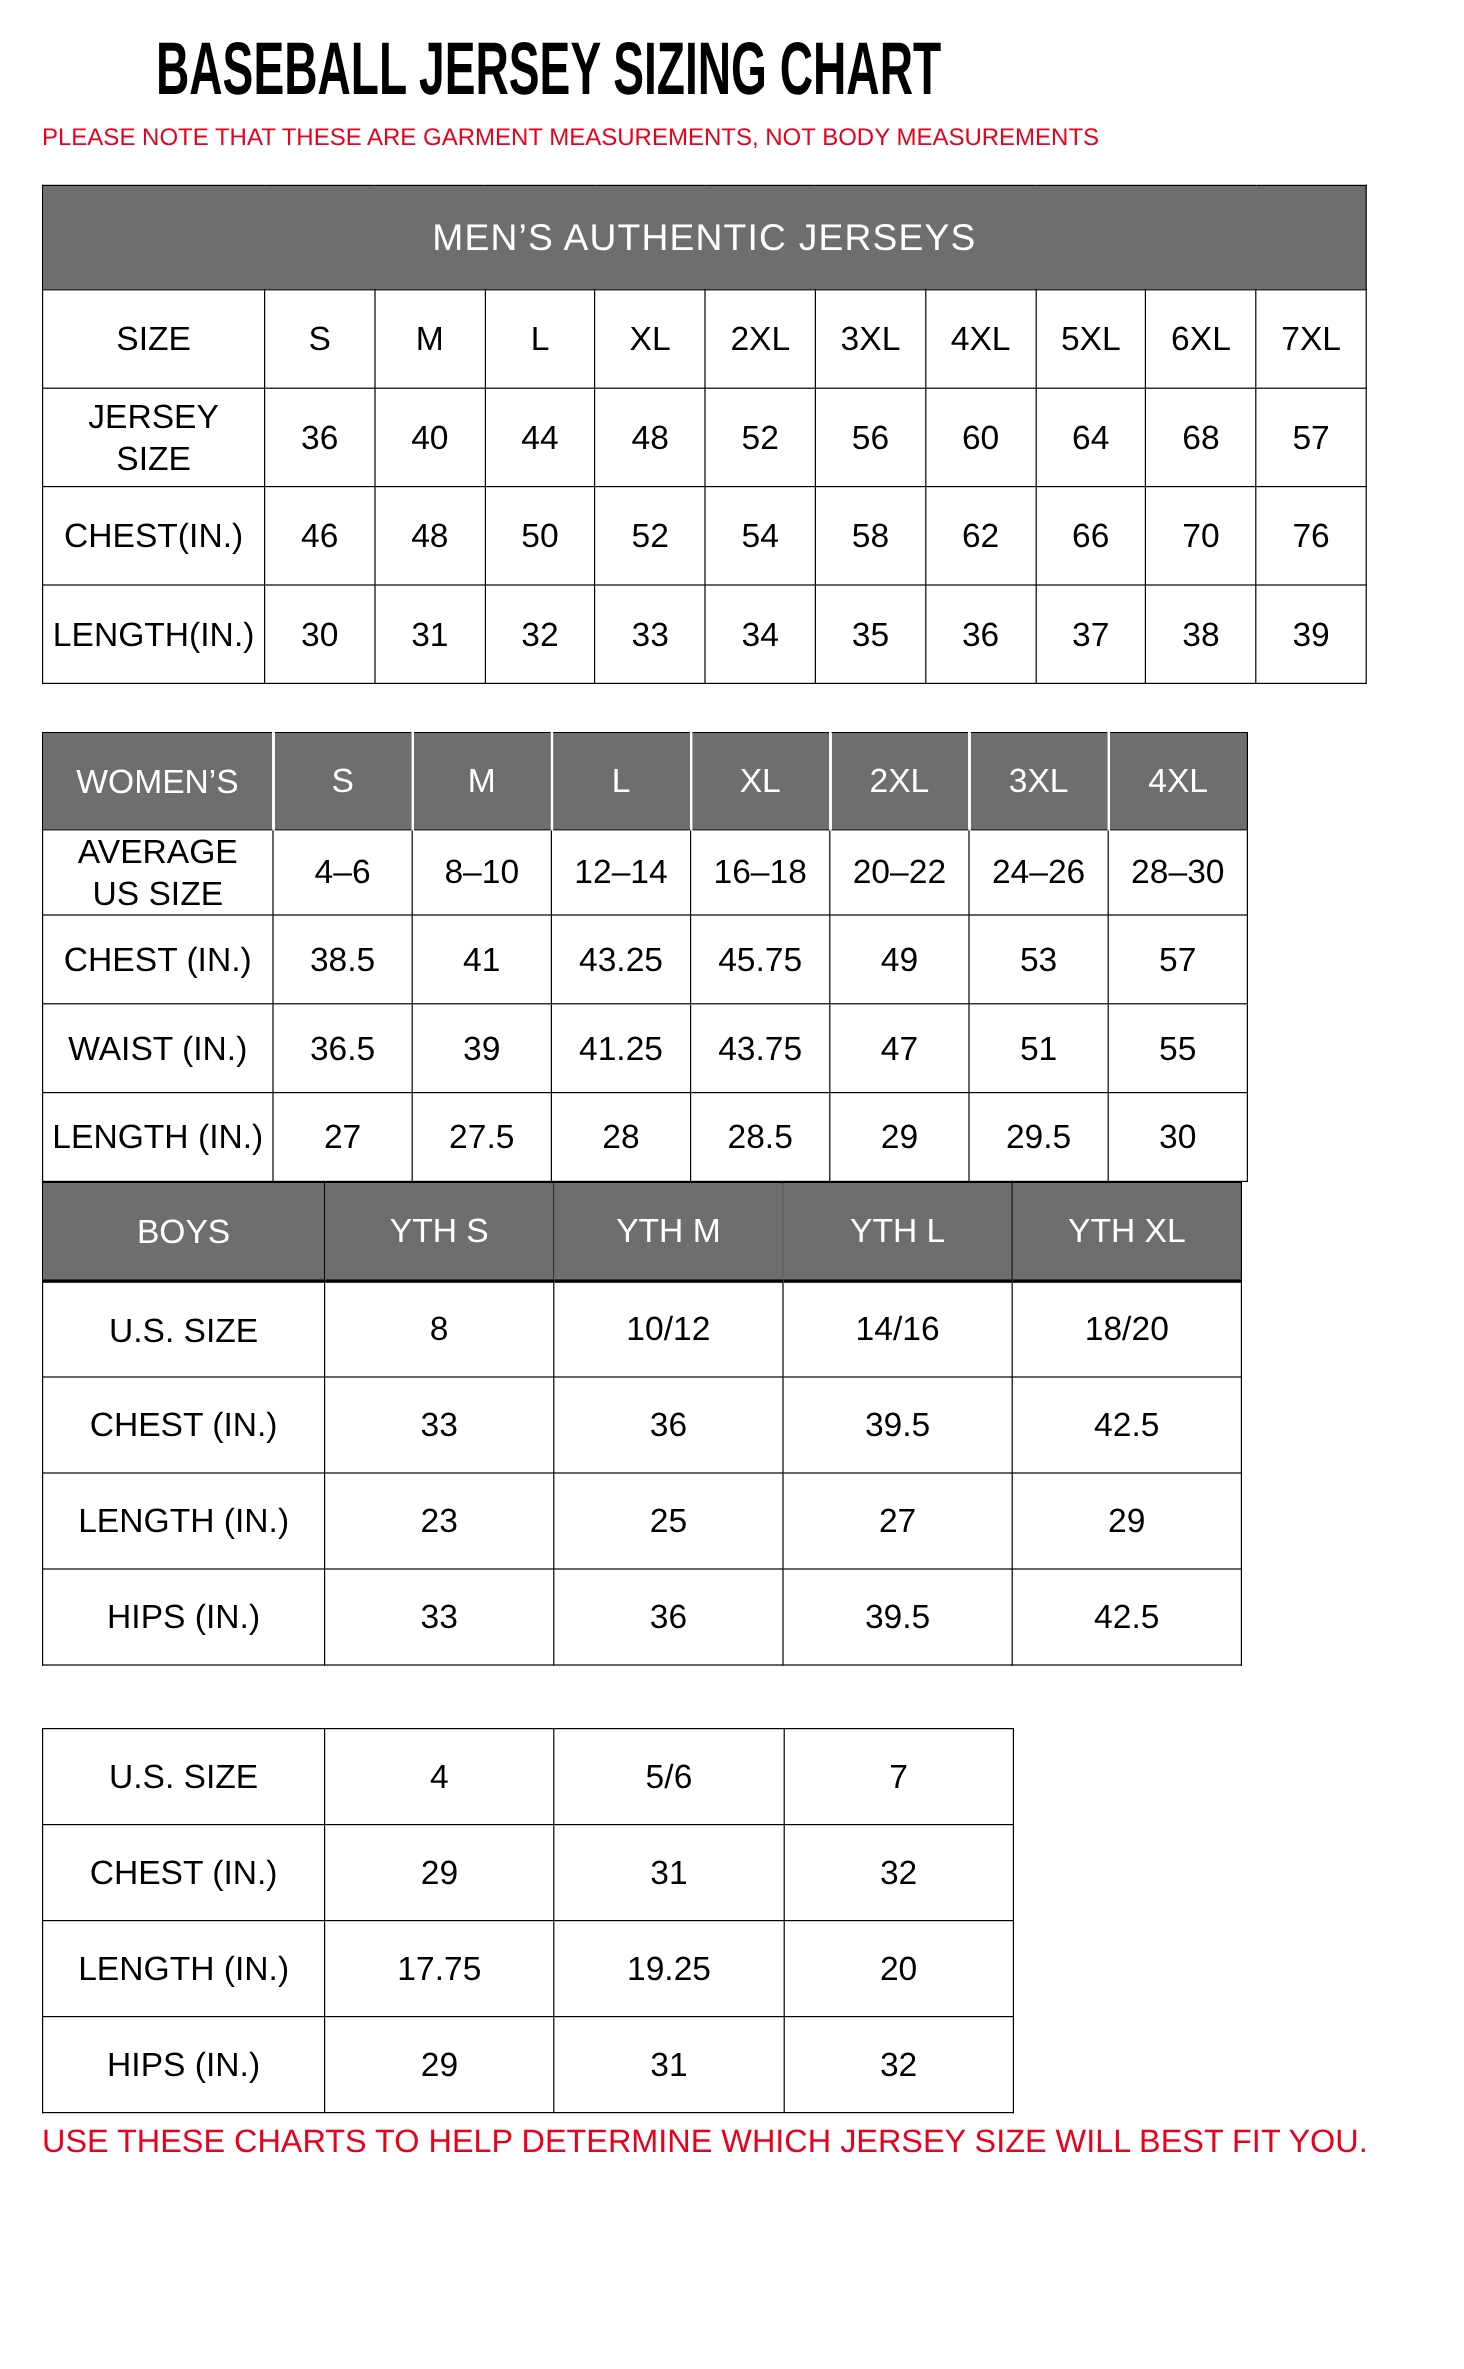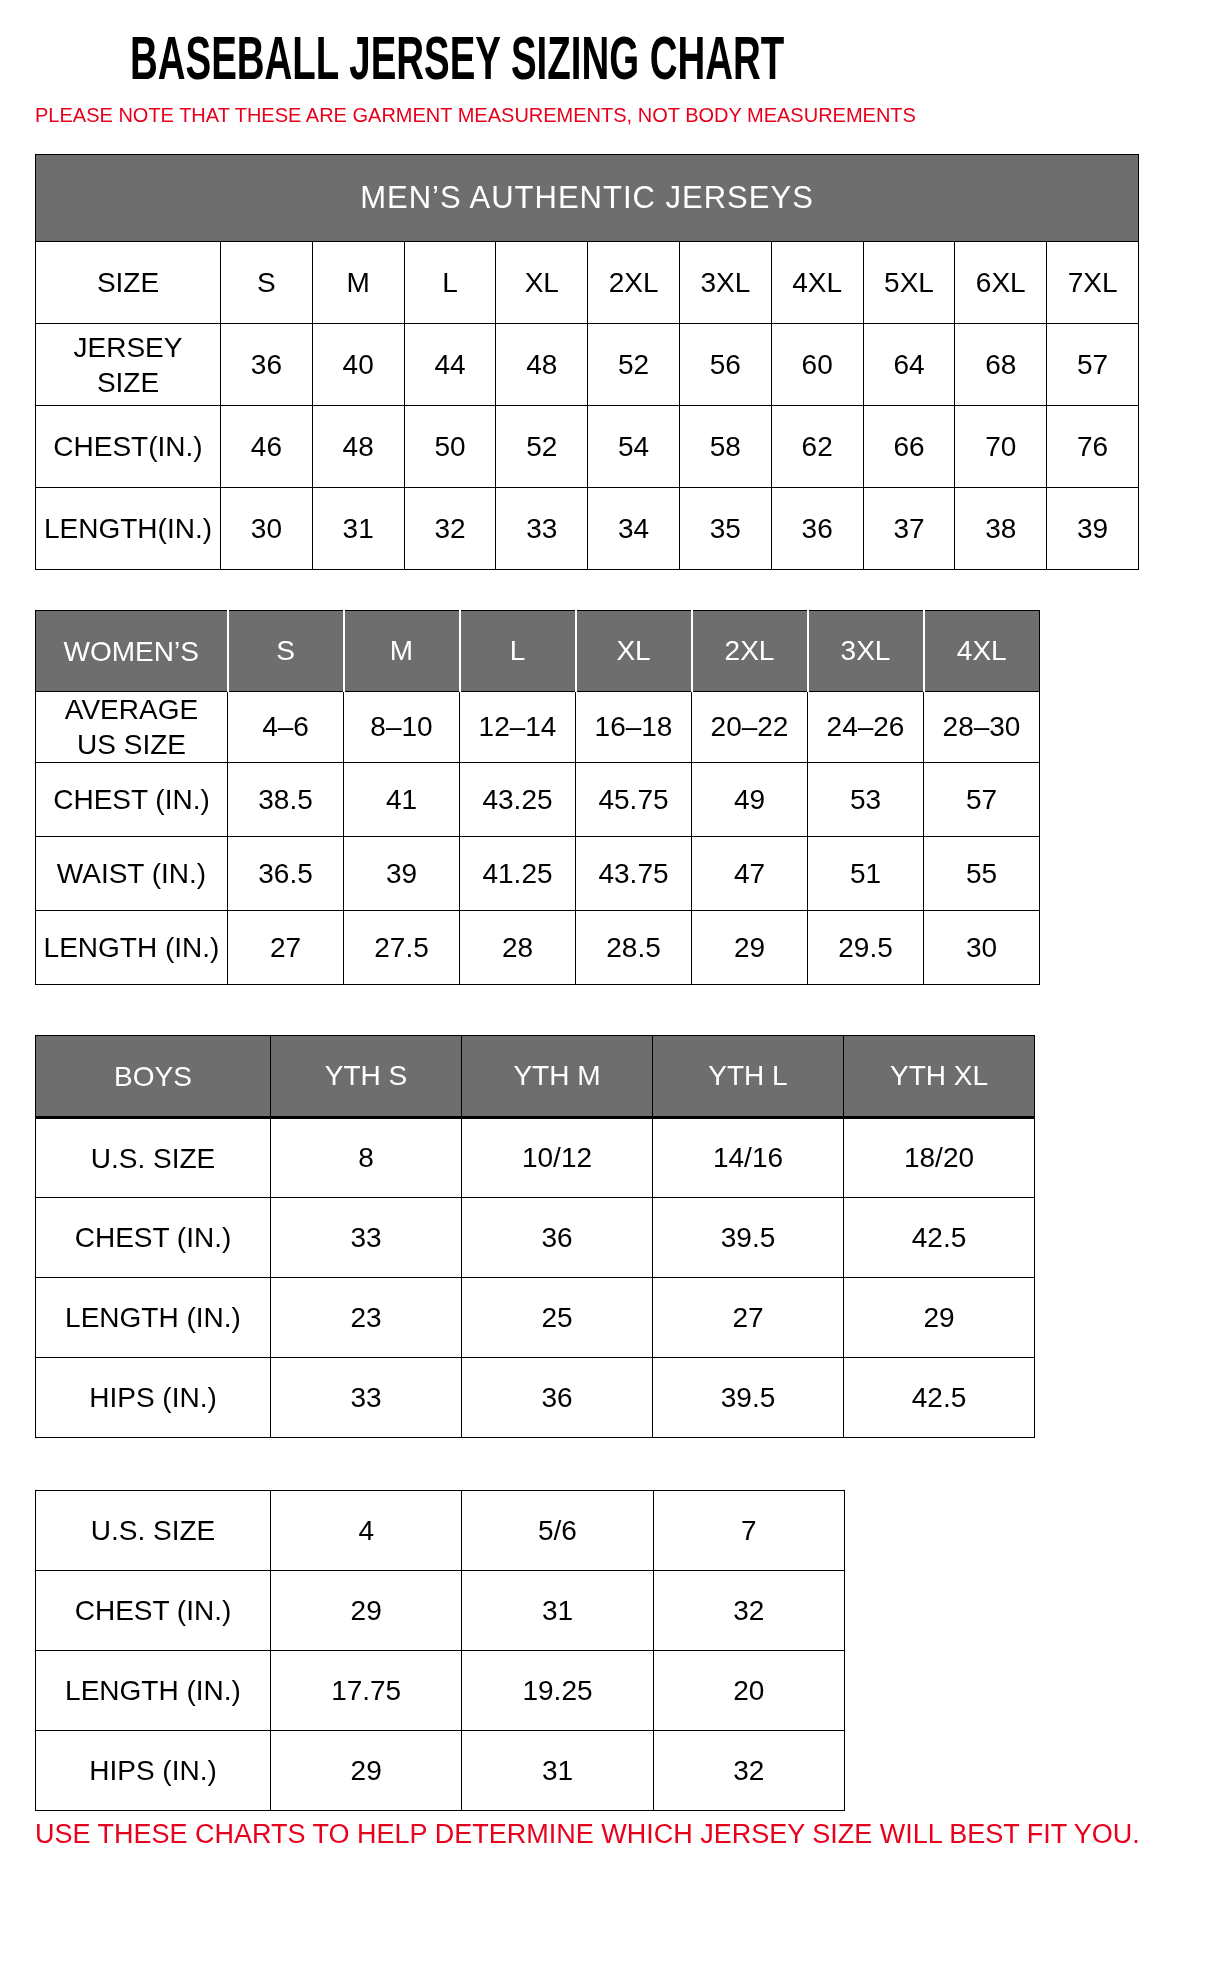--- a/index.html
+++ b/index.html
@@ -52,21 +52,21 @@
   .boys table{width:1000px;}       .boys col.col-label{width:235px;}
   .preschool table{width:810px;}   .preschool col.col-label{width:235px;}
 
   .mens tr{height:82px;}
   .womens tr{height:74px;}
   .womens tr.row-0{height:70px;}
   .boys tr{height:80px;}
   .preschool tr{height:80px;}
 
   .mens{margin-bottom:40px;}
-  .womens{margin-bottom:50px;}
+  .womens{}
   .boys{margin-bottom:52px;}
   .preschool{margin-bottom:0;}
 </style>
 </head>
 <body>
 
 <div class="title">
   <span class="squish">BASEBALL JERSEY SIZING CHART</span>
 </div>
 

